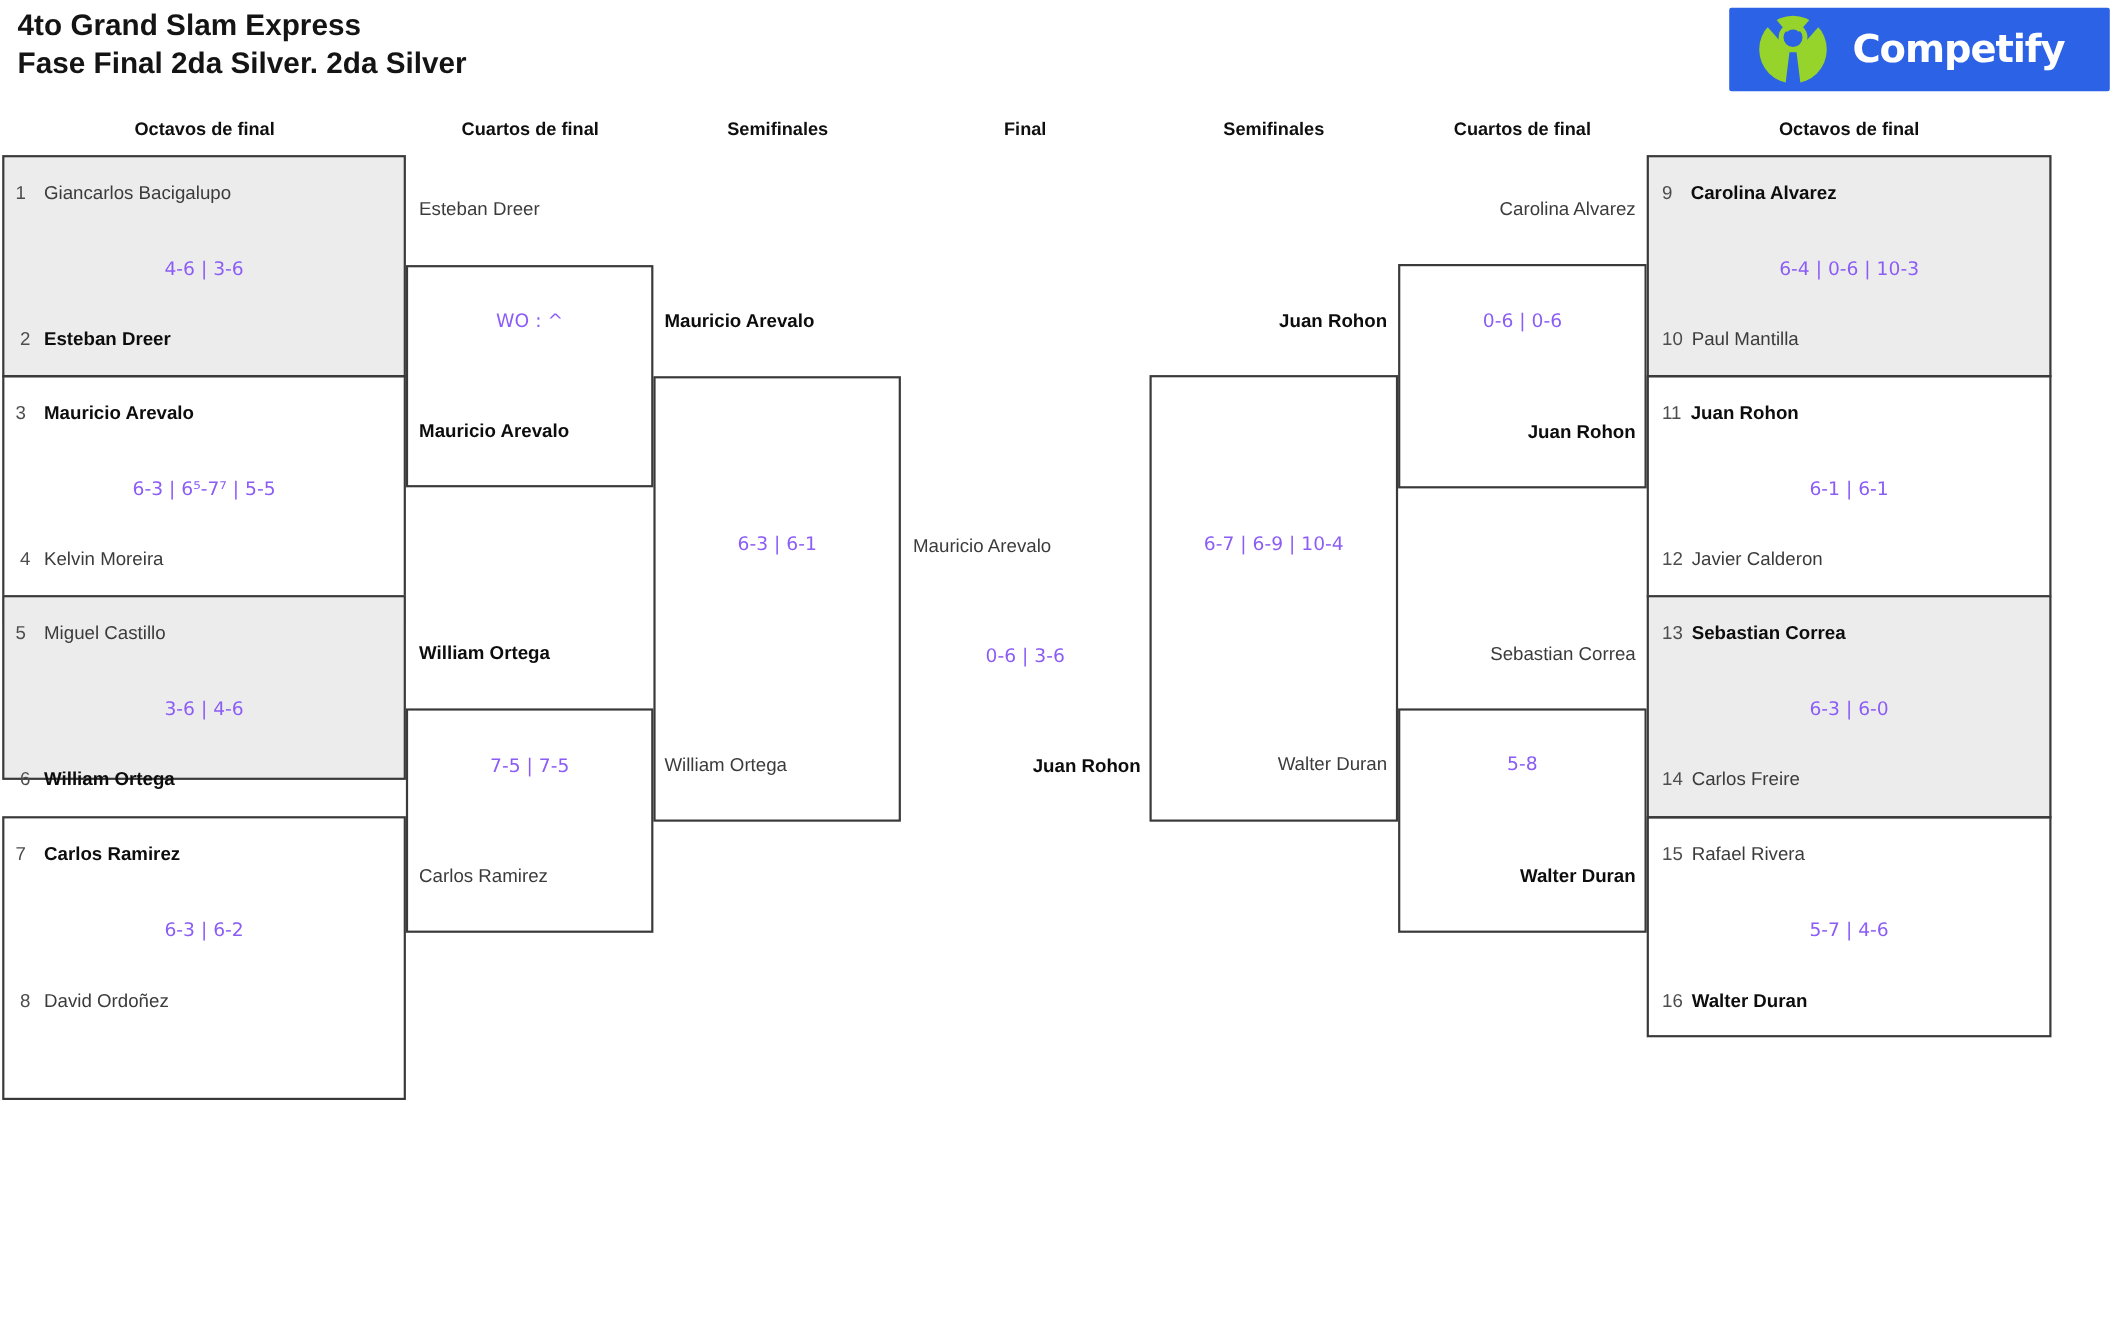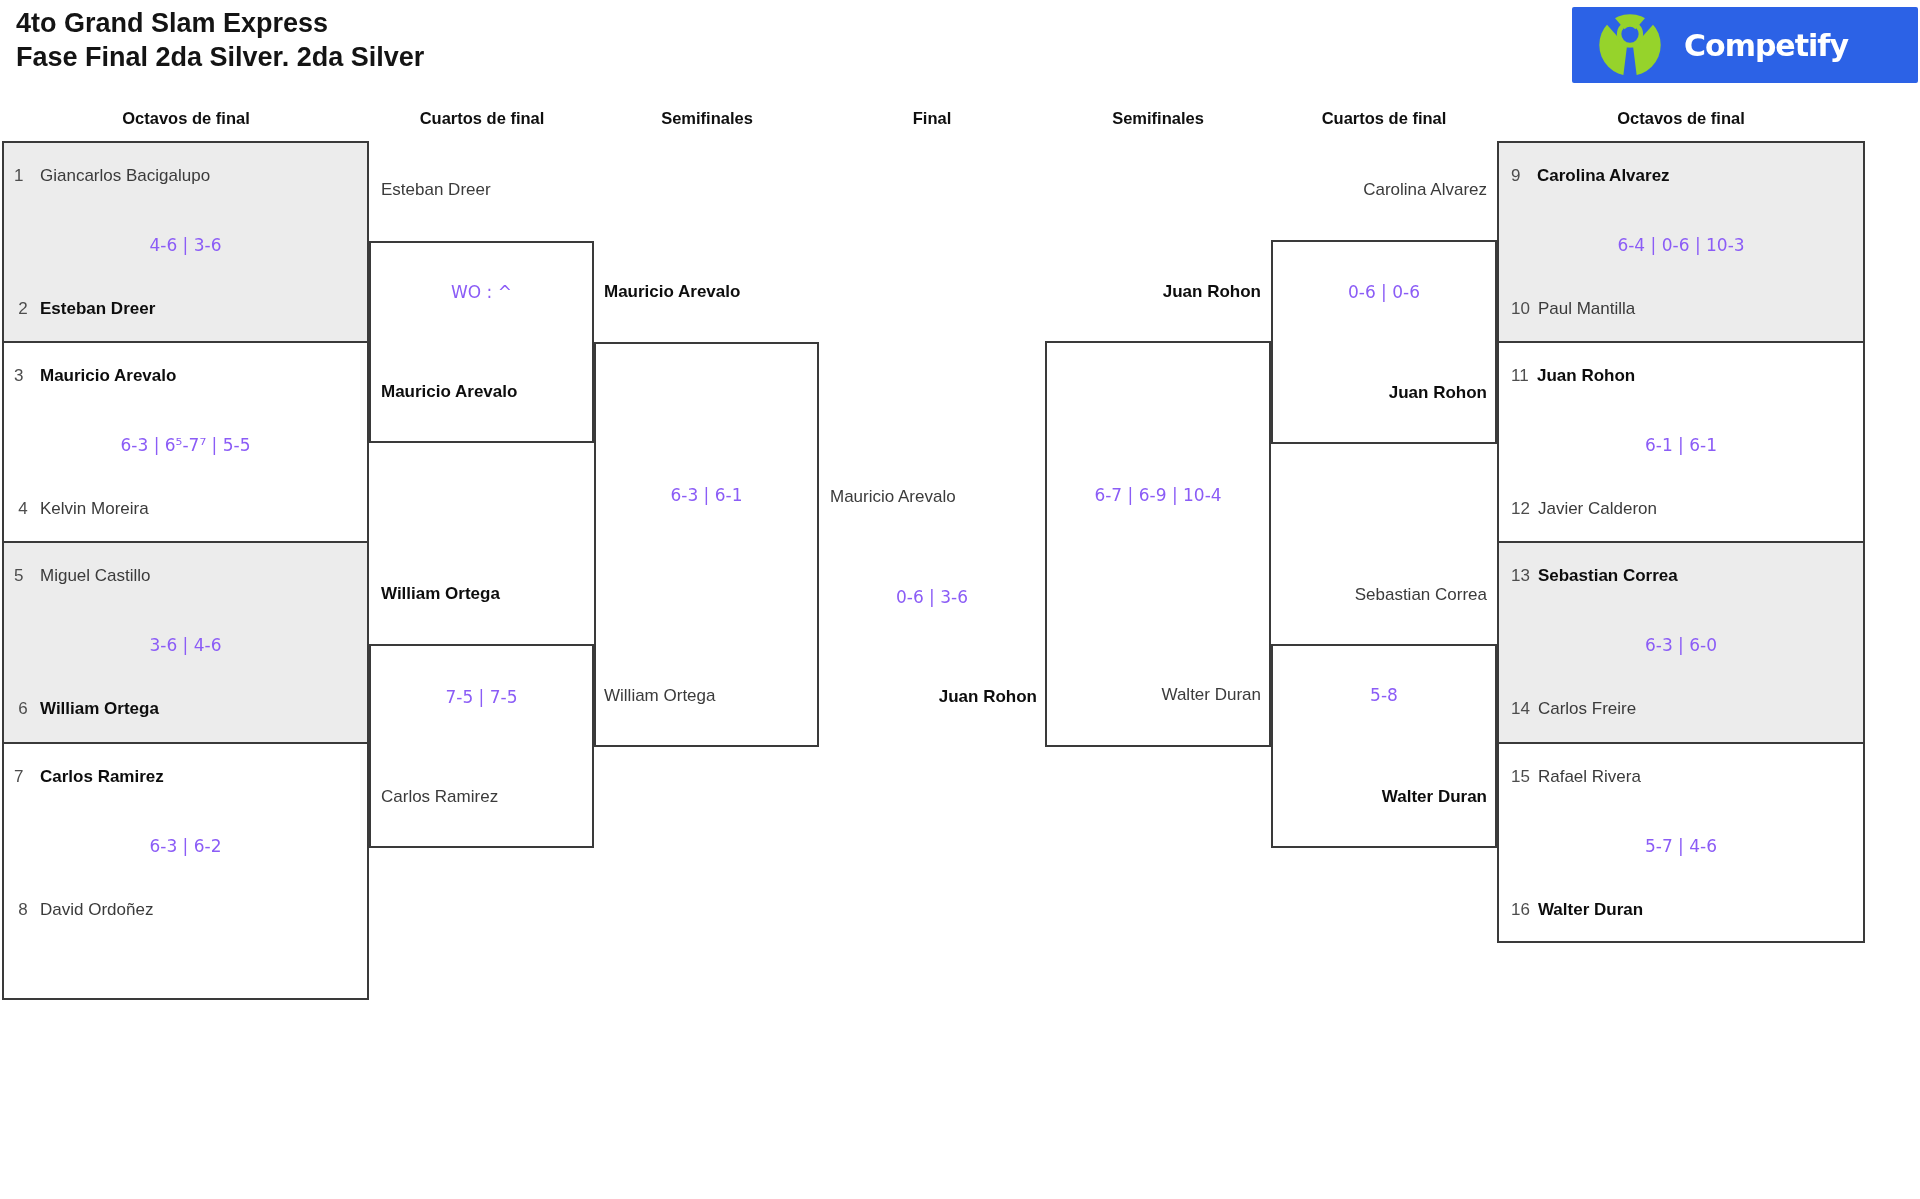--- a/index.html
+++ b/index.html
@@ -6,21 +6,21 @@
   body{
     width:1920px;height:1199px;background:#ffffff;position:relative;overflow:hidden;
     font-family:"Liberation Sans","DejaVu Sans",sans-serif;color:#3b3b3b;
   }
   .abs{position:absolute;}
   
   .title{left:16px;top:6px;font-size:27px;line-height:34px;font-weight:700;color:#141414;}
   
   .logo{left:1572px;top:7px;width:346px;height:76px;background:#2c62e6;display:flex;align-items:center;border-radius:2px;}
   .logo-icon{width:64px;height:64px;margin-left:26px;}
-  .logo-text{color:#ffffff;font-weight:800;font-size:30px;letter-spacing:-1px;margin-left:22px;font-family:"DejaVu Sans","Liberation Sans",sans-serif;}
+  .logo-text{color:#ffffff;font-weight:800;font-size:35px;letter-spacing:-1px;margin-left:22px;font-family:"DejaVu Sans","Liberation Sans",sans-serif;}
   
   .rhead{top:107px;width:220px;text-align:center;font-size:16.5px;font-weight:600;color:#0f0f0f;height:22px;line-height:22px;}
   
   .box{position:absolute;border:2px solid #3a3a3a;box-sizing:border-box;background:transparent;}
   .shaded{background:#ececec;}
   
   .line{position:absolute;height:22px;line-height:22px;font-size:17px;white-space:nowrap;color:#3b3b3b;}
   .bold{font-weight:700;color:#0d0d0d;}
   .center{text-align:center;}
   .right{text-align:right;}
@@ -63,21 +63,21 @@
 <div class="box shaded" style="left:2px;top:141px;width:367px;height:202px;">
   <div class="orow p1row"><span class="seed">1</span><span>Giancarlos Bacigalupo</span></div>
   <div class="orow sc scrow score">4-6 | 3-6</div>
   <div class="orow p2row"><span class="seed">2</span><span class="bold">Esteban Dreer</span></div>
 </div>
 <div class="box" style="left:2px;top:341px;width:367px;height:226px;">
   <div class="orow p1row"><span class="seed">3</span><span class="bold">Mauricio Arevalo</span></div>
   <div class="orow sc scrow score">6-3 | 6⁵-7⁷ | 5-5</div>
   <div class="orow p2row"><span class="seed">4</span><span>Kelvin Moreira</span></div>
 </div>
-<div class="box shaded" style="left:2px;top:541px;width:367px;height:203px;">
+<div class="box shaded" style="left:2px;top:541px;width:367px;height:168px;">
   <div class="orow p1row"><span class="seed">5</span><span>Miguel Castillo</span></div>
   <div class="orow sc scrow score">3-6 | 4-6</div>
   <div class="orow p2row"><span class="seed">6</span><span class="bold">William Ortega</span></div>
 </div>
 <div class="box" style="left:2px;top:742px;width:367px;height:258px;">
   <div class="orow p1row"><span class="seed">7</span><span class="bold">Carlos Ramirez</span></div>
   <div class="orow sc scrow score">6-3 | 6-2</div>
   <div class="orow p2row"><span class="seed">8</span><span>David Ordoñez</span></div>
 </div>
 

